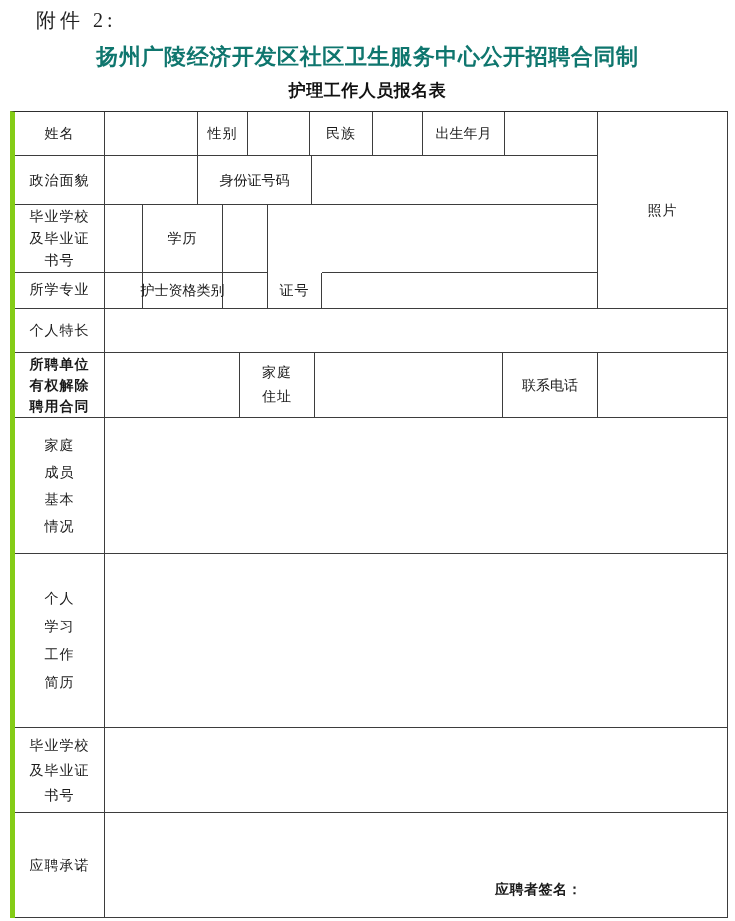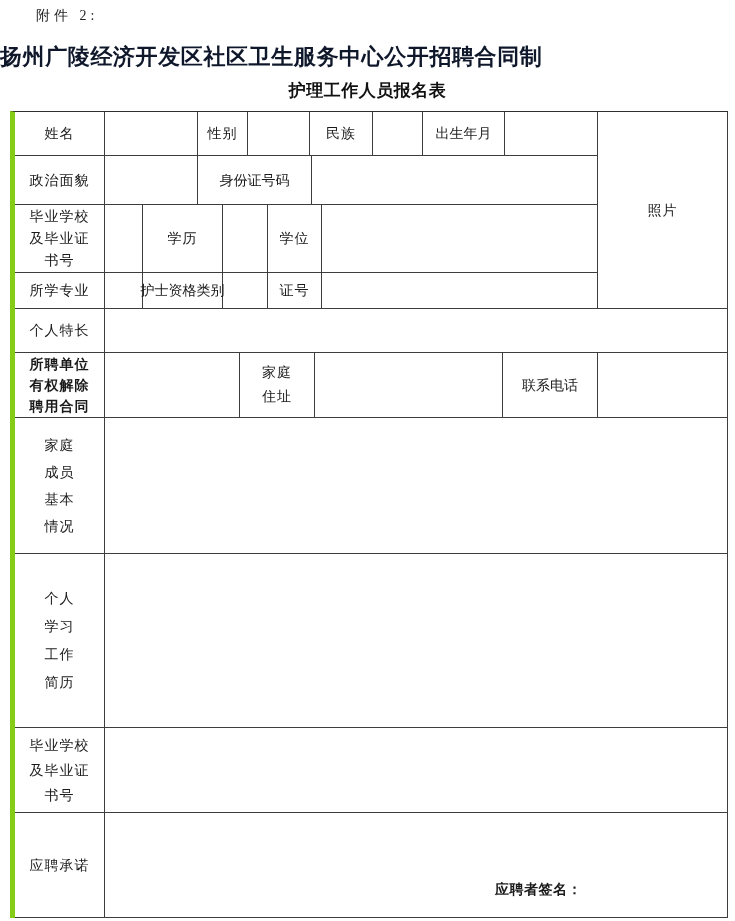--- a/index.html
+++ b/index.html
@@ -3,25 +3,25 @@
 <meta charset="utf-8">
 <style>
   html,body{margin:0;padding:0;background:#ffffff;}
   body{
     width:735px;height:921px;position:relative;overflow:hidden;
     font-family:"Liberation Serif","DejaVu Serif",serif;
     color:#1f1f1f;
   }
   .attachment{
     position:absolute;left:36px;top:7px;
-    font-size:14px;letter-spacing:4px;
+    font-size:20px;letter-spacing:4px;
   }
   .title1{
-    position:absolute;left:0;top:42px;width:735px;
-    font-size:22px;font-weight:bold;letter-spacing:0.6px;color:#0f172a;
+    position:absolute;left:0;top:42px;width:735px;text-align:center;
+    font-size:22px;font-weight:bold;letter-spacing:0.6px;color:#0f766e;
   }
   .title2{
     position:absolute;left:0;top:79px;width:735px;text-align:center;
     font-size:17px;font-weight:bold;letter-spacing:0.5px;color:#111;
   }
   .tbl{
     position:absolute;left:10px;top:111px;width:713px;height:806px;
     border-left:5px solid #84cc16;border-top:1px solid #2e2e2e;
   }
   .c{
@@ -82,26 +82,23 @@
   <div class="c" style="left:297px;top:44px;width:286px;height:49px;"></div>
 
   <div class="c" style="left:0;top:93px;width:90px;height:68px;">
       <span class="w60">毕业学校及毕业证书号</span>
     </div>
   <div class="c" style="left:90px;top:93px;width:38px;height:68px;"></div>
   <div class="c" style="left:128px;top:93px;width:80px;height:68px;">
       <span>学历</span>
     </div>
   <div class="c" style="left:208px;top:93px;width:45px;height:68px;"></div>
-  <div class="c" style="left:253px;top:93px;width:54px;height:68px;">
-      <span>学位</span>
-    </div>
   <div class="c" style="left:307px;top:93px;width:276px;height:68px;"></div>
 
-  <div class="c" style="left:0;top:161px;width:90px;height:36px;">
+  <div class="c" style="left:0;top:161px;width:90px;height:36px;font-family:Liberation Mono, monospace;">
       <span>所学专业</span>
     </div>
   <div class="c" style="left:90px;top:161px;width:38px;height:36px;"></div>
   <div class="c" style="left:128px;top:161px;width:80px;height:36px;">
       <span class="nowrap">护士资格类别</span>
     </div>
   <div class="c" style="left:208px;top:161px;width:45px;height:36px;"></div>
   <div class="c" style="left:253px;top:161px;width:54px;height:36px;">
       <span>证号</span>
     </div>

